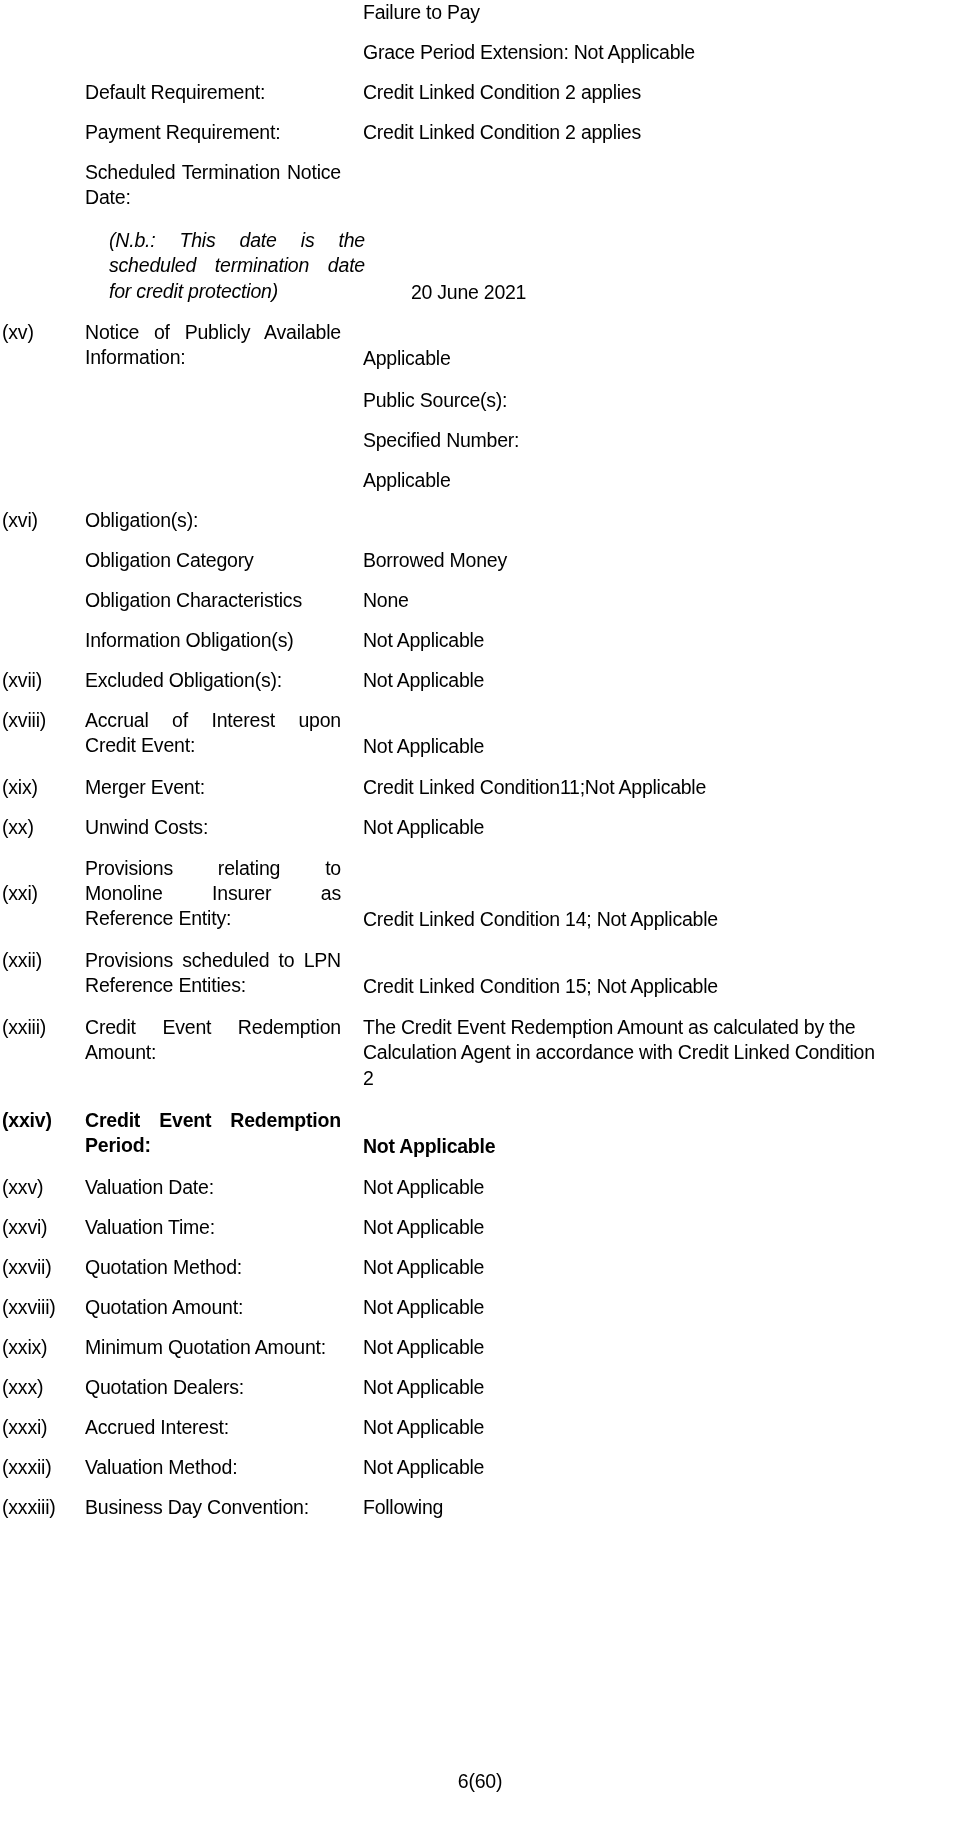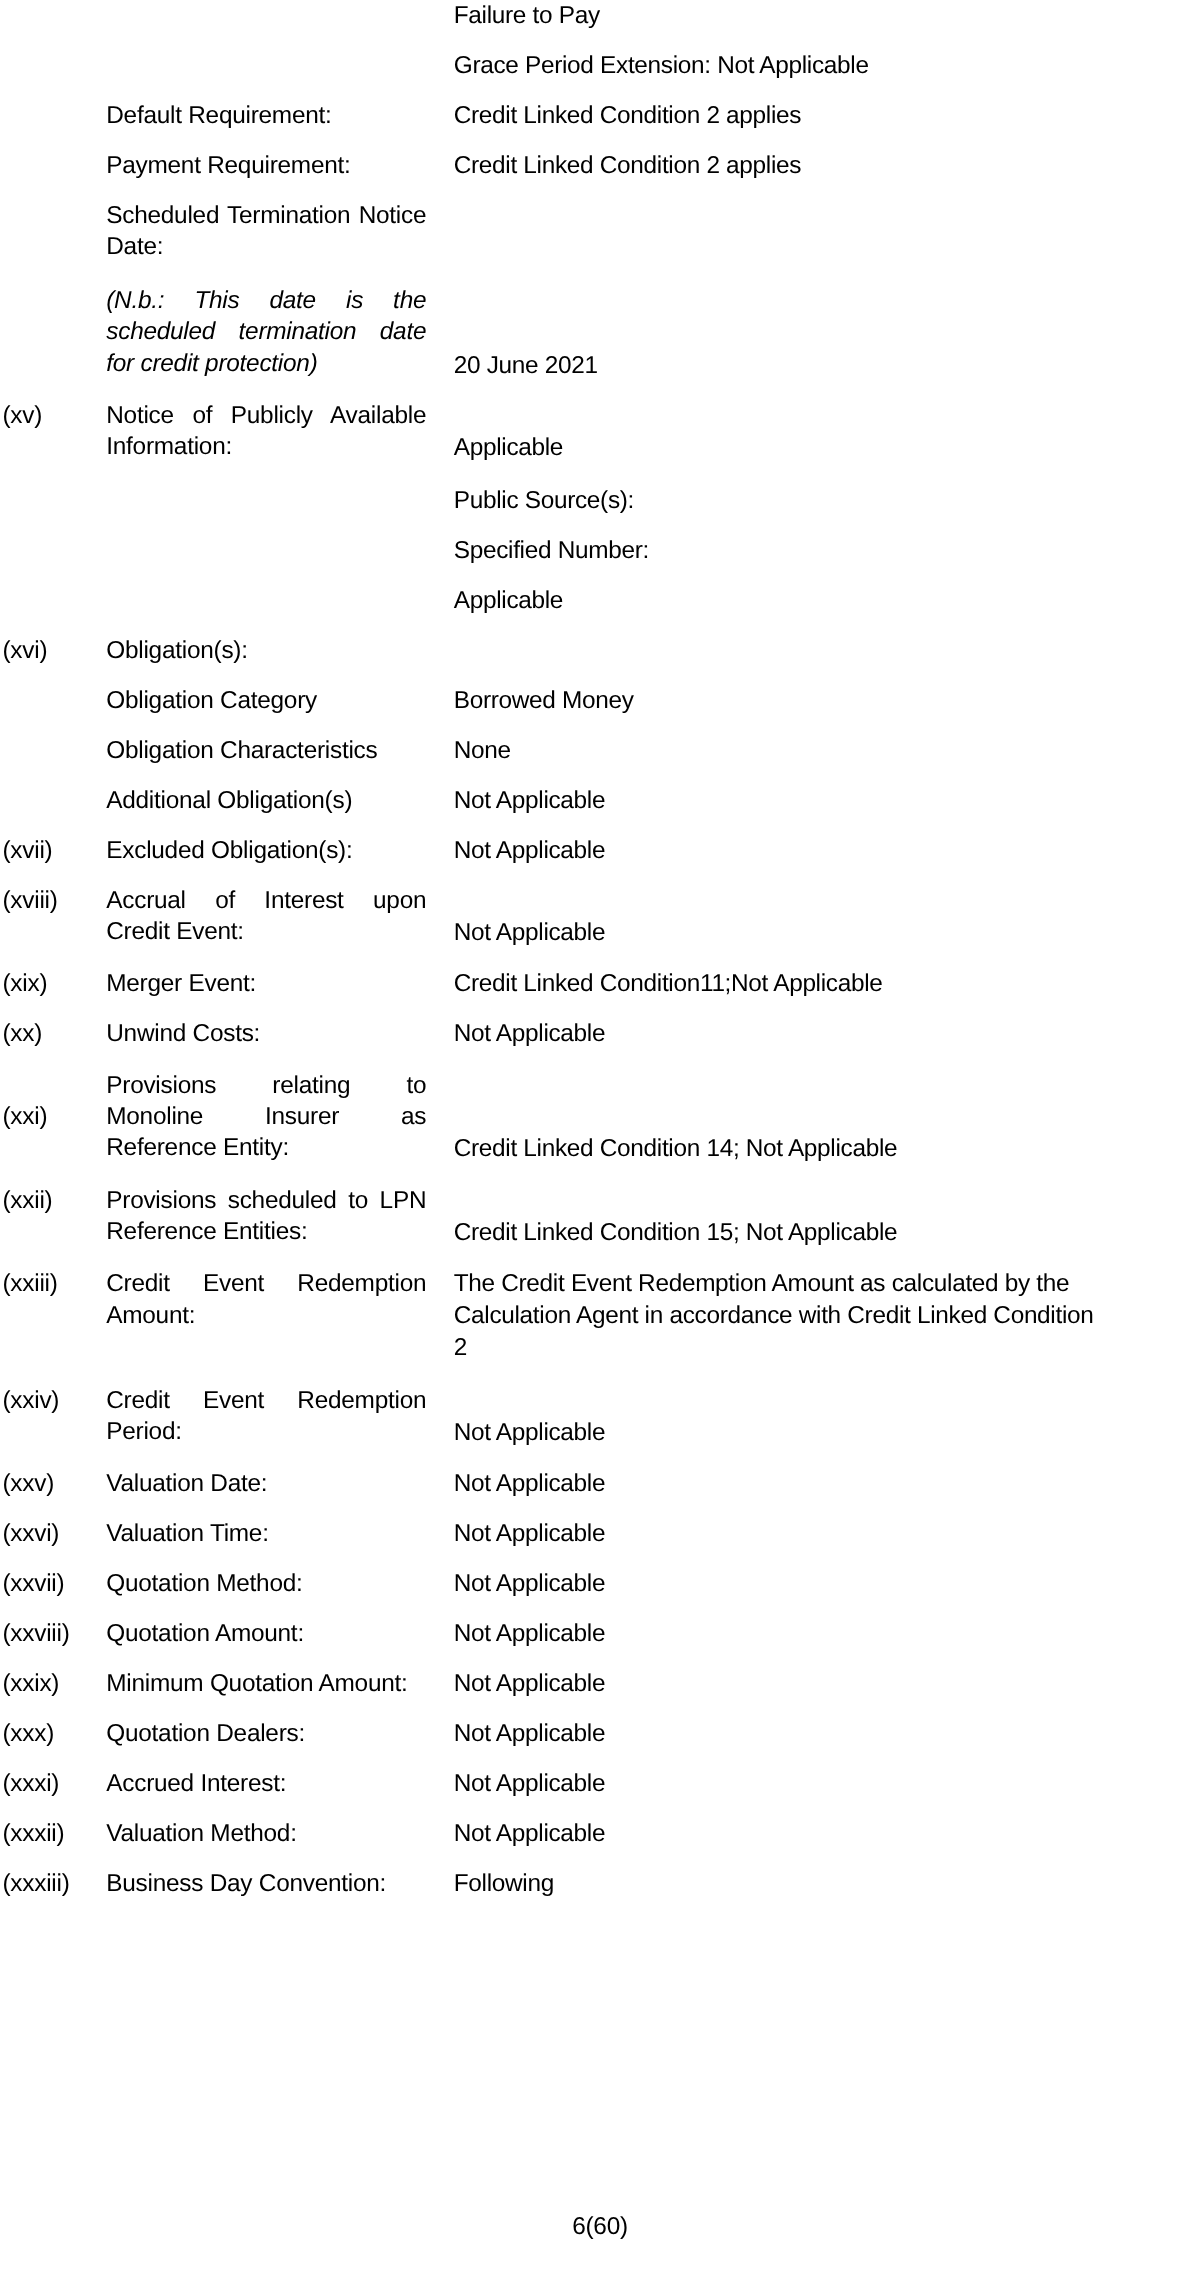--- a/index.html
+++ b/index.html
@@ -101,21 +101,21 @@
     <div class="col-label">Payment Requirement:</div>
     <div class="col-value">Credit Linked Condition 2 applies</div>
   </div>
 
   <div class="row" style="top:160px;">
     <div class="col-roman"></div>
     <div class="col-label" style="text-align:justify;">Scheduled Termination Notice Date:</div>
     <div class="col-value"></div>
   </div>
 
-  <div class="row" style="top:228px;">
+  <div class="row" style="top:228px;gap:24px;">
     <div class="col-roman"></div>
     <div class="col-label italic" style="text-align:justify;">(N.b.: This date is the scheduled termination date for credit protection)</div>
     <div class="col-value" style="padding-top:52px;">20 June 2021</div>
   </div>
 
   <div class="row" style="top:320px;">
     <div class="col-roman">(xv)</div>
     <div class="col-label" style="text-align:justify;">Notice of Publicly Available Information:</div>
     <div class="col-value" style="padding-top:26px;">Applicable</div>
   </div>
@@ -151,21 +151,21 @@
   </div>
 
   <div class="row" style="top:588px;">
     <div class="col-roman"></div>
     <div class="col-label">Obligation Characteristics</div>
     <div class="col-value">None</div>
   </div>
 
   <div class="row" style="top:628px;">
     <div class="col-roman"></div>
-    <div class="col-label">Additional Obligation(s)</div>
+    <div class="col-label">Information Obligation(s)</div>
     <div class="col-value">Not Applicable</div>
   </div>
 
   <div class="row" style="top:668px;">
     <div class="col-roman">(xvii)</div>
     <div class="col-label">Excluded Obligation(s):</div>
     <div class="col-value">Not Applicable</div>
   </div>
 
   <div class="row" style="top:708px;">
@@ -197,21 +197,21 @@
     <div class="col-label" style="text-align:justify;">Provisions scheduled to LPN Reference Entities:</div>
     <div class="col-value" style="padding-top:26px;">Credit Linked Condition 15; Not Applicable</div>
   </div>
 
   <div class="row" style="top:1015px;">
     <div class="col-roman">(xxiii)</div>
     <div class="col-label" style="text-align:justify;">Credit Event Redemption Amount:</div>
     <div class="col-value">The Credit Event Redemption Amount as calculated by the Calculation Agent in accordance with Credit Linked Condition 2</div>
   </div>
 
-  <div class="row" style="top:1108px;">
+  <div class="row" style="top:1108px;font-weight:bold;">
     <div class="col-roman">(xxiv)</div>
     <div class="col-label" style="text-align:justify;">Credit Event Redemption Period:</div>
     <div class="col-value" style="padding-top:26px;">Not Applicable</div>
   </div>
 
   <div class="row" style="top:1175px;">
     <div class="col-roman">(xxv)</div>
     <div class="col-label">Valuation Date:</div>
     <div class="col-value">Not Applicable</div>
   </div>

